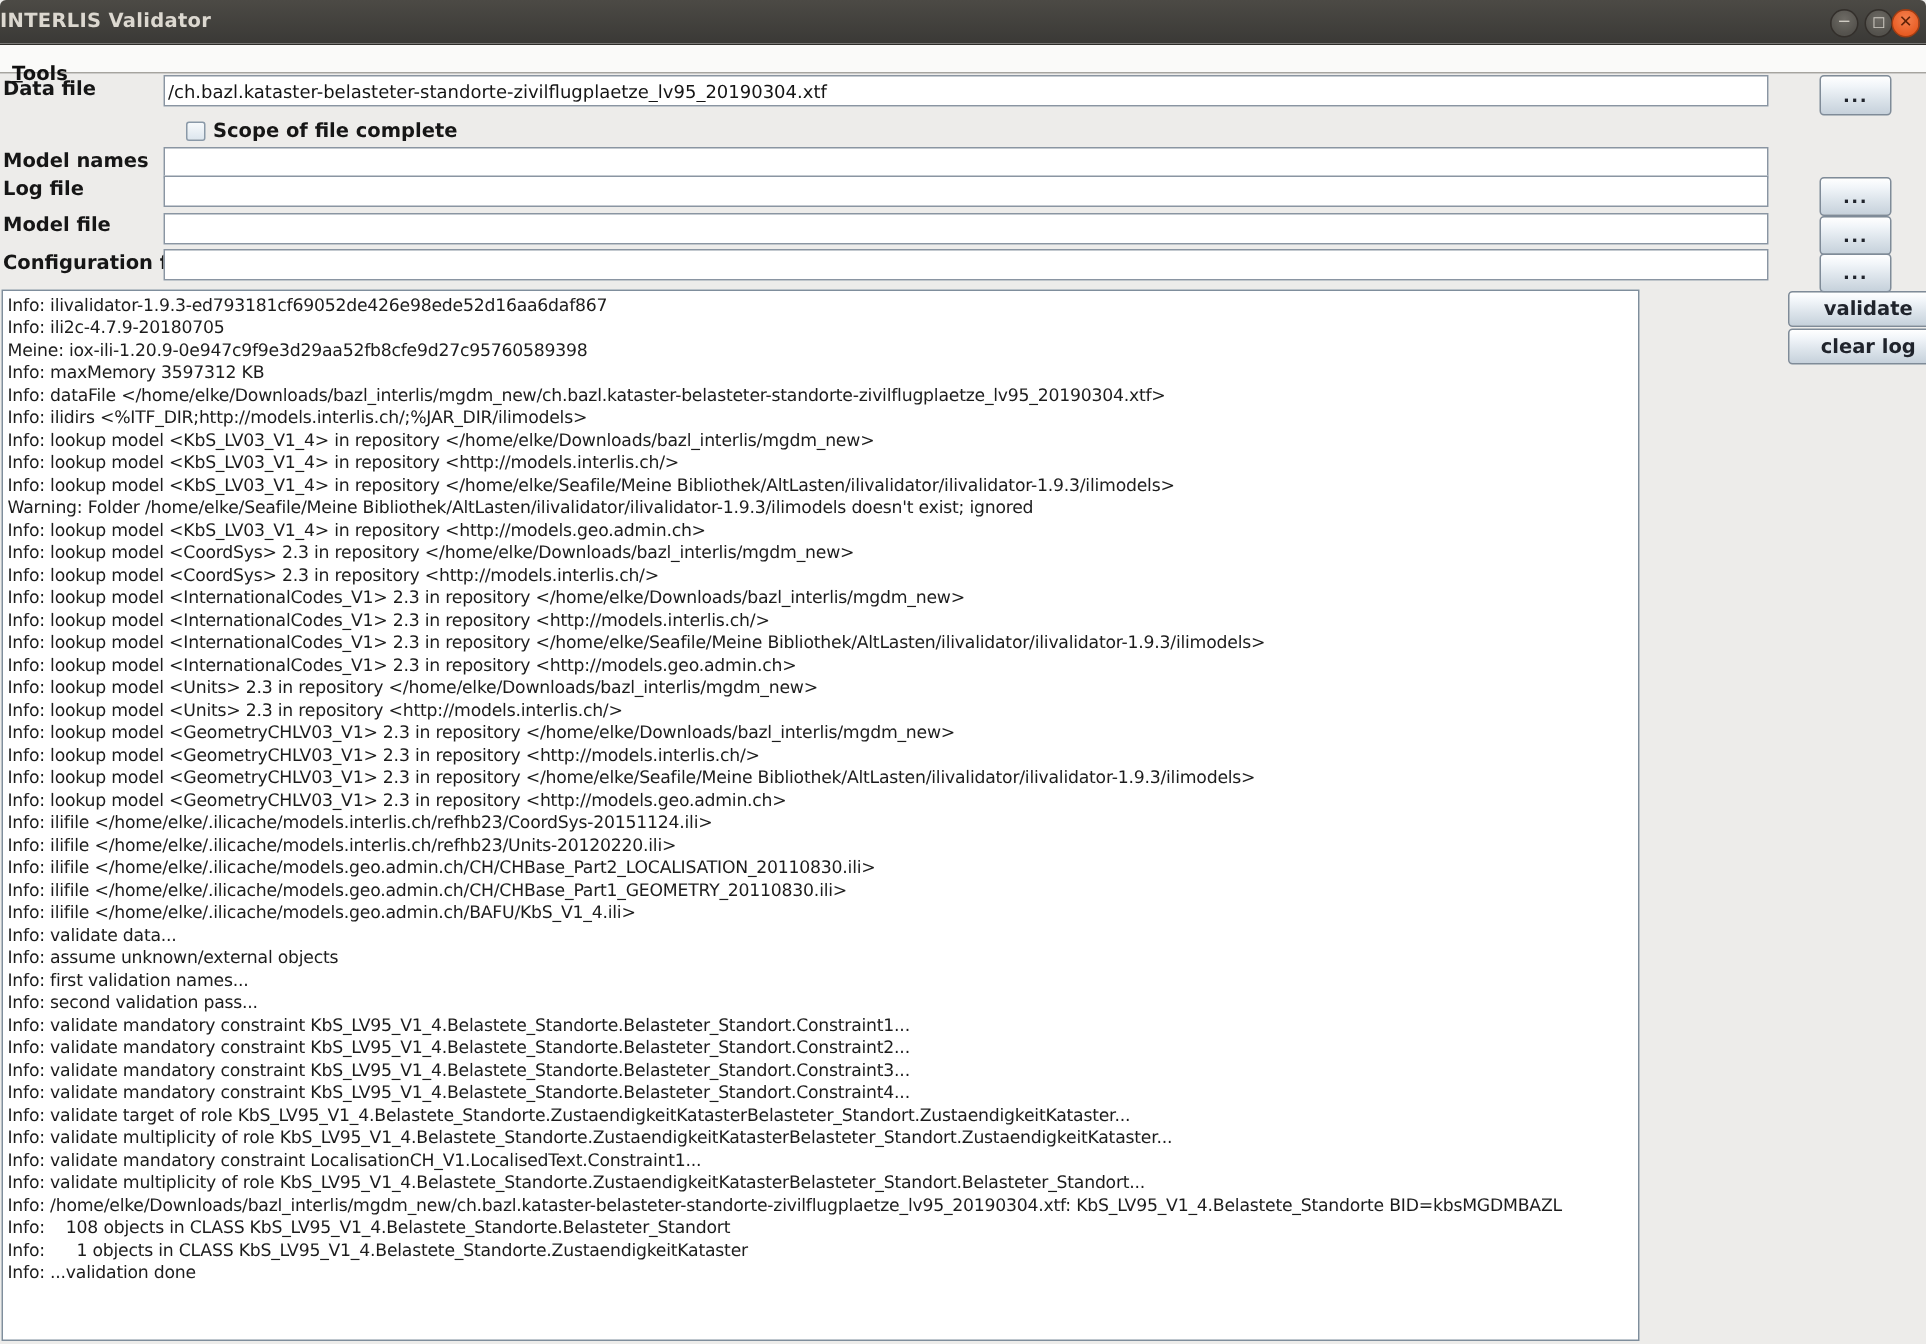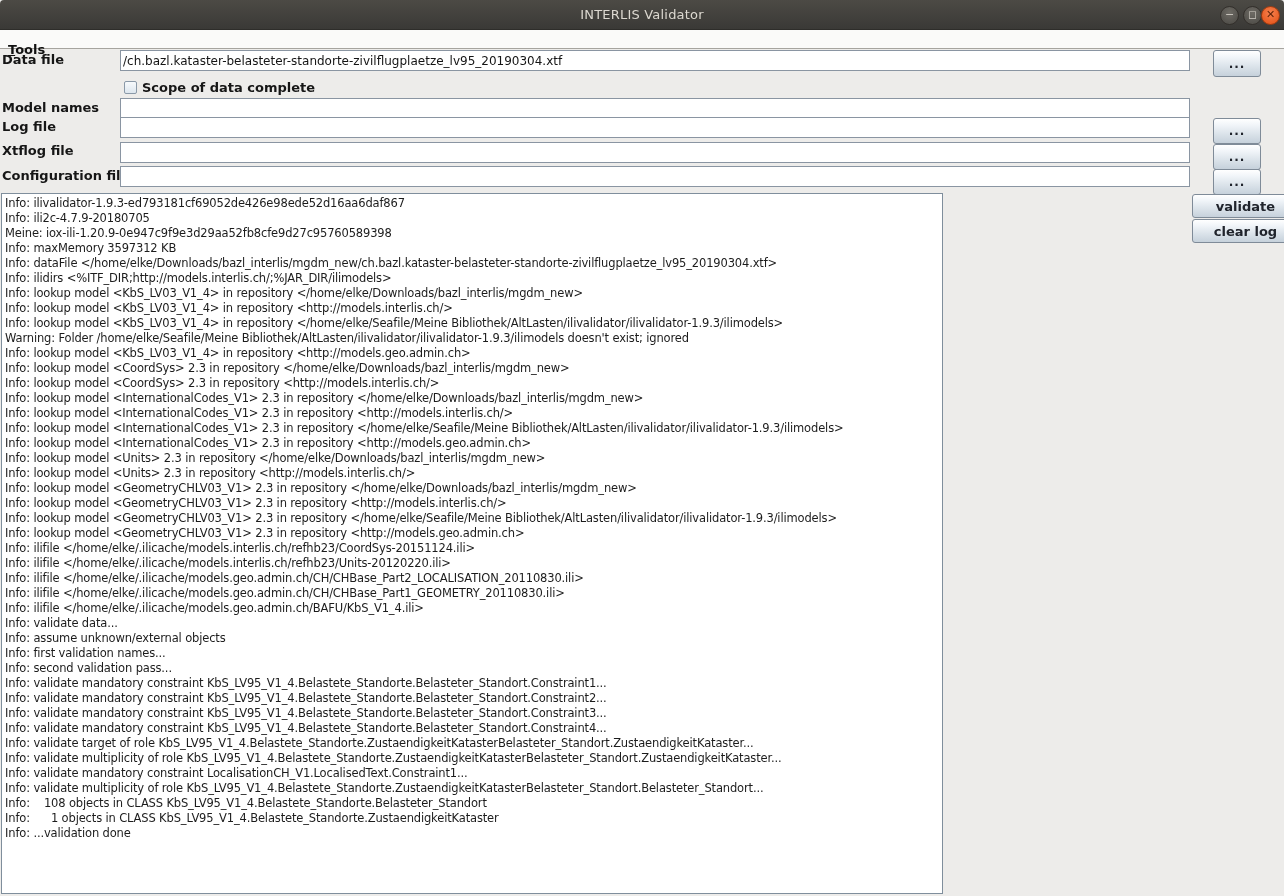--- a/index.html
+++ b/index.html
@@ -9,22 +9,22 @@
     -webkit-font-smoothing:antialiased;
   }
   
   .titlebar{
     position:absolute;left:0;top:0;width:1284px;height:30px;
     background:linear-gradient(#4c4a45,#3a3936);
     border-radius:4px 4px 0 0;
     border-bottom:1px solid #2e2d2a;box-sizing:border-box;
   }
   .title-text{
-    position:absolute;left:0;right:0;top:7px;text-align:center;
-    color:#dcd8d0;font-size:13px;font-weight:normal;letter-spacing:.2px;
+    position:absolute;left:0;right:0;top:7px;text-align:left;
+    color:#dcd8d0;font-size:13px;font-weight:bold;letter-spacing:.2px;
   }
   .win-btn{
     position:absolute;top:6px;width:19px;height:19px;border-radius:50%;
     box-sizing:border-box;display:flex;align-items:center;justify-content:center;
     font-size:11px;line-height:1;
   }
   .win-btn.gray{
     background:radial-gradient(circle at 50% 35%,#6e6b65,#54524d 70%);
     border:1px solid #332f2b;color:#cfcbc3;
   }
@@ -40,21 +40,21 @@
   }
   .menu-item{
     display:inline-block;padding:12px 8px 0 8px;font-size:13px;font-weight:bold;color:#111;
   }
   .menu-item .mn{text-decoration:underline;}
   
   .flabel{
     position:absolute;left:2px;font-size:13px;font-weight:bold;color:#161616;white-space:nowrap;
   }
   .ftext{
-    position:absolute;left:120px;width:1070px;height:21px;box-sizing:border-box;
+    position:absolute;left:109px;width:1070px;height:21px;box-sizing:border-box;
     border:1px solid #8a95a2;background:#fff;font-family:"DejaVu Sans",sans-serif;
     font-size:12px;color:#141414;padding:0 2px;outline:none;border-radius:0;
   }
   .nimbus{
     box-sizing:border-box;border:1px solid #7f8b98;border-radius:3px;
     background:linear-gradient(#ffffff,#f1f5f9 25%,#dbe3ea 62%,#c6d1db);
     color:#20242c;font-family:"DejaVu Sans",sans-serif;font-weight:bold;
     display:flex;align-items:center;justify-content:center;cursor:default;
   }
   .browse{position:absolute;left:1213px;width:48px;height:26px;font-size:12px;letter-spacing:1px;}
@@ -62,21 +62,21 @@
   .checkbox{
     position:absolute;left:124px;top:81px;width:13px;height:13px;box-sizing:border-box;
     border:1px solid #8a99a8;border-radius:2px;
     background:linear-gradient(#f7fafc,#dde6ee);
   }
   .checkbox-label{
     position:absolute;left:142px;top:80px;font-size:13px;font-weight:bold;color:#161616;
   }
   
   .log{
-    position:absolute;left:1px;top:193px;width:942px;height:701px;box-sizing:border-box;
+    position:absolute;left:1px;top:193px;width:1092px;height:701px;box-sizing:border-box;
     border:1px solid #7f8e9c;background:#ffffff;overflow:hidden;
     padding:2px 0 0 3px;
   }
   .log-line{
     font-size:11.5px;line-height:15px;color:#1c1c1c;white-space:pre;
     letter-spacing:-0.15px;
   }
 </style>
 </head>
 <body>
@@ -98,30 +98,30 @@
 
   <div class="menubar">
     <span class="menu-item"><span class="mn">T</span><span>ools</span></span>
   </div>
 
   <div class="flabel" style="top:52px;">Data file</div>
   <input class="ftext" style="top: 50px;" type="text" value="/ch.bazl.kataster-belasteter-standorte-zivilflugplaetze_lv95_20190304.xtf">
   <div class="nimbus browse" style="top:50px;height:27px;">...</div>
 
   <div class="checkbox"></div>
-  <div class="checkbox-label">Scope of data complete</div>
+  <div class="checkbox-label">Scope of file complete</div>
 
   <div class="flabel" style="top:100px;">Model names</div>
   <input class="ftext" style="top: 98px;" type="text" value="">
 
   <div class="flabel" style="top:119px;">Log file</div>
   <input class="ftext" style="top: 117px;" type="text" value="">
   <div class="nimbus browse" style="top:118px;">...</div>
 
-  <div class="flabel" style="top:143px;">Xtflog file</div>
+  <div class="flabel" style="top:143px;">Model file</div>
   <input class="ftext" style="top: 142px;" type="text" value="">
   <div class="nimbus browse" style="top:144px;">...</div>
 
   <div class="flabel" style="top:168px;">Configuration file</div>
   <input class="ftext" style="top: 166px;" type="text" value="">
   <div class="nimbus browse" style="top:169px;">...</div>
 
   <div class="nimbus action" style="top:194px;">validate</div>
   <div class="nimbus action" style="top:219px;">clear log</div>
 
@@ -159,18 +159,19 @@
       <div class="log-line">Info: first validation names...</div>
       <div class="log-line">Info: second validation pass...</div>
       <div class="log-line">Info: validate mandatory constraint KbS_LV95_V1_4.Belastete_Standorte.Belasteter_Standort.Constraint1...</div>
       <div class="log-line">Info: validate mandatory constraint KbS_LV95_V1_4.Belastete_Standorte.Belasteter_Standort.Constraint2...</div>
       <div class="log-line">Info: validate mandatory constraint KbS_LV95_V1_4.Belastete_Standorte.Belasteter_Standort.Constraint3...</div>
       <div class="log-line">Info: validate mandatory constraint KbS_LV95_V1_4.Belastete_Standorte.Belasteter_Standort.Constraint4...</div>
       <div class="log-line">Info: validate target of role KbS_LV95_V1_4.Belastete_Standorte.ZustaendigkeitKatasterBelasteter_Standort.ZustaendigkeitKataster...</div>
       <div class="log-line">Info: validate multiplicity of role KbS_LV95_V1_4.Belastete_Standorte.ZustaendigkeitKatasterBelasteter_Standort.ZustaendigkeitKataster...</div>
       <div class="log-line">Info: validate mandatory constraint LocalisationCH_V1.LocalisedText.Constraint1...</div>
       <div class="log-line">Info: validate multiplicity of role KbS_LV95_V1_4.Belastete_Standorte.ZustaendigkeitKatasterBelasteter_Standort.Belasteter_Standort...</div>
+      <div class="log-line">Info: /home/elke/Downloads/bazl_interlis/mgdm_new/ch.bazl.kataster-belasteter-standorte-zivilflugplaetze_lv95_20190304.xtf: KbS_LV95_V1_4.Belastete_Standorte BID=kbsMGDMBAZL</div>
       <div class="log-line">Info:    108 objects in CLASS KbS_LV95_V1_4.Belastete_Standorte.Belasteter_Standort</div>
       <div class="log-line">Info:      1 objects in CLASS KbS_LV95_V1_4.Belastete_Standorte.ZustaendigkeitKataster</div>
       <div class="log-line">Info: ...validation done</div>
     </div>
 
 </div>
 
 </body></html>

